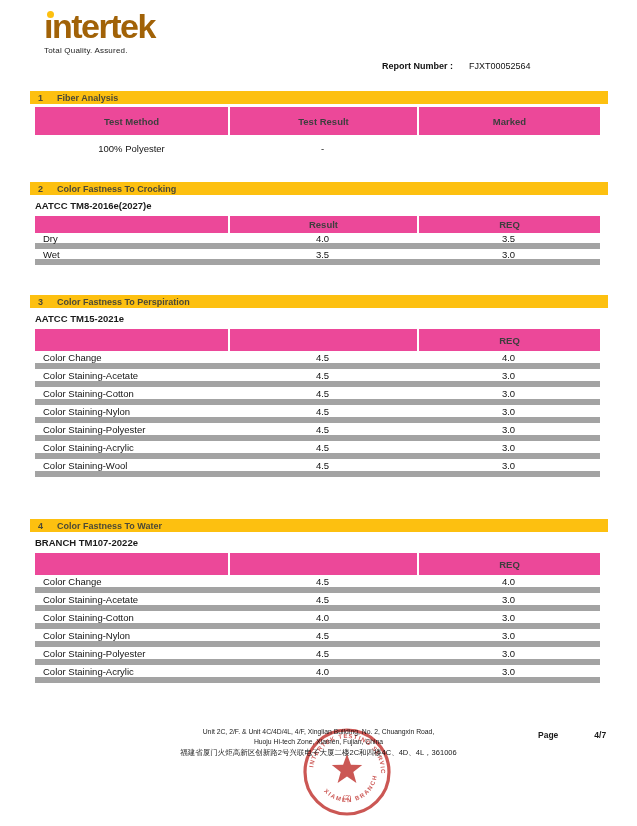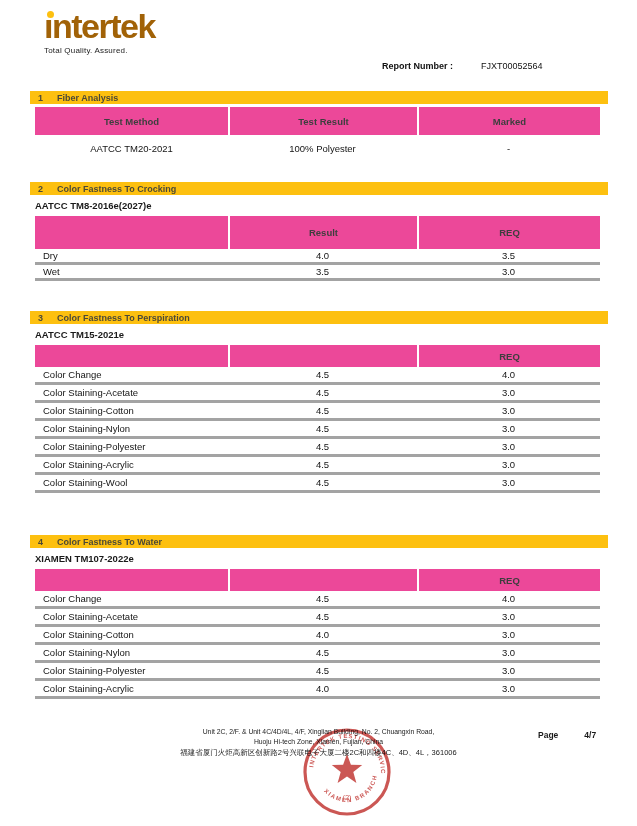--- a/index.html
+++ b/index.html
@@ -7,57 +7,57 @@
   body { font-family:"Liberation Sans","DejaVu Sans",sans-serif; }
   .page { position:relative; width:637px; height:826px; background:#fff; overflow:hidden; }
 
   
   .logo { position:absolute; left:44px; top:10px; }
   .logo-text { position:relative; font-size:34px; font-weight:bold; letter-spacing:-1.5px;
                color:#a16207; line-height:33px; }
   .logo-dot { position:absolute; width:7px; height:7px; border-radius:50%;
               background:var(--accent,#FDC010); left:3px; top:1px; }
   .tagline { margin-top:3px; font-size:8px; color:#1c1c1c; letter-spacing:.2px; }
-  .report-line { position:absolute; left:382px; top:61px; display:flex; gap:28px;
+  .report-line { position:absolute; left:382px; top:61px; display:flex; gap:16px;
                  font-size:9px; color:#111; }
   .report-label { font-weight:bold; }
 
   
   #sections { position:absolute; left:30px; top:91px; width:578px; }
   .section { width:578px; }
   .sec-2 { margin-top:21px; } .sec-3 { margin-top:30px; } .sec-4 { margin-top:42px; }
   .bar { height:13px; background:var(--accent,#FDC010); display:flex; align-items:center;
          font-size:9px; font-weight:bold; color:#4c4936; }
   .bar-num { width:27px; padding-left:8px; }
   .method { margin:5px 0 4px 5px; font-size:9.5px; line-height:12px; color:#1a1a1a; font-weight:bold; }
   .table { margin-left:5px; margin-top:3px; width:565px; }
   .section:not(.sec-1) .bar + .table { margin-top:5px; }
   .thead { display:grid; grid-template-columns:193px 189px 183px; background:#ec4899; }
   .th { display:flex; align-items:center; justify-content:center;
         font-size:9.5px; font-weight:bold; color:#3e3e3e; }
   .th + .th { border-left:2.5px solid #fff; }
-  .row { display:grid; grid-template-columns:193px 189px 183px; border-bottom:3px solid #a3a3a3; }
+  .row { display:grid; grid-template-columns:193px 189px 183px; border-bottom:6px solid #a3a3a3; }
   .cell { display:flex; align-items:center; font-size:9.5px; color:#141414; }
   .cell:first-child { justify-content:flex-start; padding-left:8px; }
   .cell:nth-child(n+2) { justify-content:center; }
   .sec-1 .thead { height:28px; }
   .sec-1 .row { height:26px; border-bottom:none; }
   .sec-1 .cell:first-child { justify-content:center; padding-left:0; }
-  .sec-2 .thead { height:33px; }
+  .sec-2 .thead { height:17px; }
   .sec-2 .row { height:16px; }
   .sec-3 .thead, .sec-4 .thead { height:22px; }
   .sec-3 .row, .sec-4 .row { height:18px; }
 
   
   .footer { position:absolute; left:0; top:727px; width:637px; text-align:center; color:#1a1a1a; }
   .footer-company { font-size:9.5px; font-weight:bold; margin-bottom:3px; }
   .footer-addr { font-size:6.8px; line-height:9.5px; color:#222; }
   .footer-cn-company { font-size:11.5px; font-weight:bold; margin-top:3px; }
   .footer-cn-addr { font-size:7.5px; margin-top:2px; }
-  .page-block { position:absolute; left:538px; top:730px; display:flex; gap:26px;
+  .page-block { position:absolute; left:538px; top:730px; display:flex; gap:36px;
                 font-size:8.5px; font-weight:bold; color:#1a1a1a; }
 
   
   .stamp { position:absolute; left:301px; top:726px; width:92px; height:92px;
            opacity:.82; mix-blend-mode:multiply; pointer-events:none; }
 </style>
 </head>
 <body>
 
 <div class="page">
@@ -83,21 +83,20 @@
       </div>
 
       <div class="table">
         <div class="thead">
             <div class="th">Test Method</div>
             <div class="th">Test Result</div>
             <div class="th">Marked</div>
           </div>
         <div class="tbody">
             <div class="row">
-              <div class="cell">AATCC TM20-2021</div>
               <div class="cell">100% Polyester</div>
               <div class="cell">-</div>
             </div>
           </div>
       </div>
     </div>
 
     <div class="section sec-2">
       <div class="bar">
         <span class="bar-num">2</span>
@@ -175,21 +174,21 @@
             </div>
           </div>
       </div>
     </div>
 
     <div class="section sec-4">
       <div class="bar">
         <span class="bar-num">4</span>
         <span class="bar-title">Color Fastness To Water</span>
       </div>
-      <div class="method">XIAMEN TM107-2022e</div>
+      <div class="method">BRANCH TM107-2022e</div>
       <div class="table">
         <div class="thead">
             <div class="th"></div>
             <div class="th"></div>
             <div class="th">REQ</div>
           </div>
         <div class="tbody">
             <div class="row">
               <div class="cell">Color Change</div>
               <div class="cell">4.5</div>

